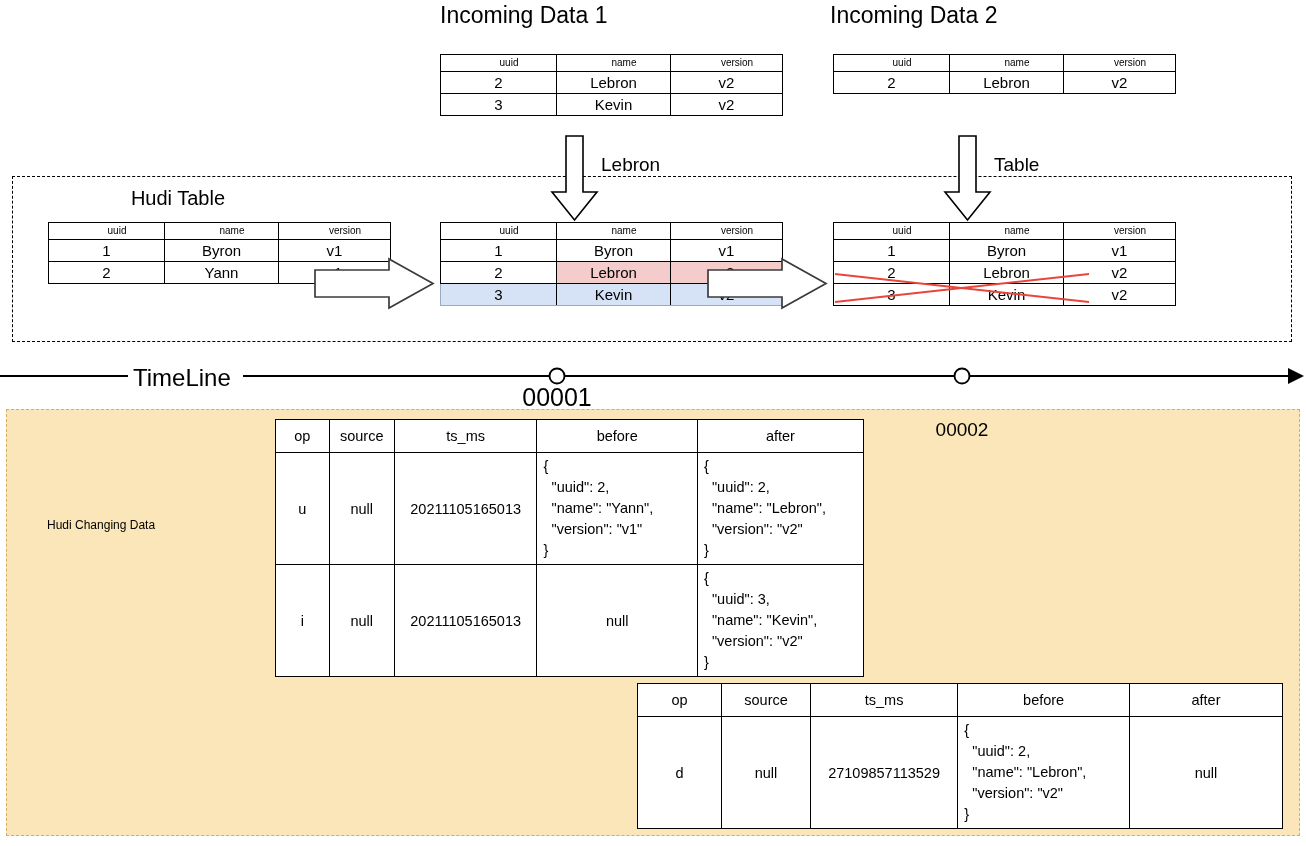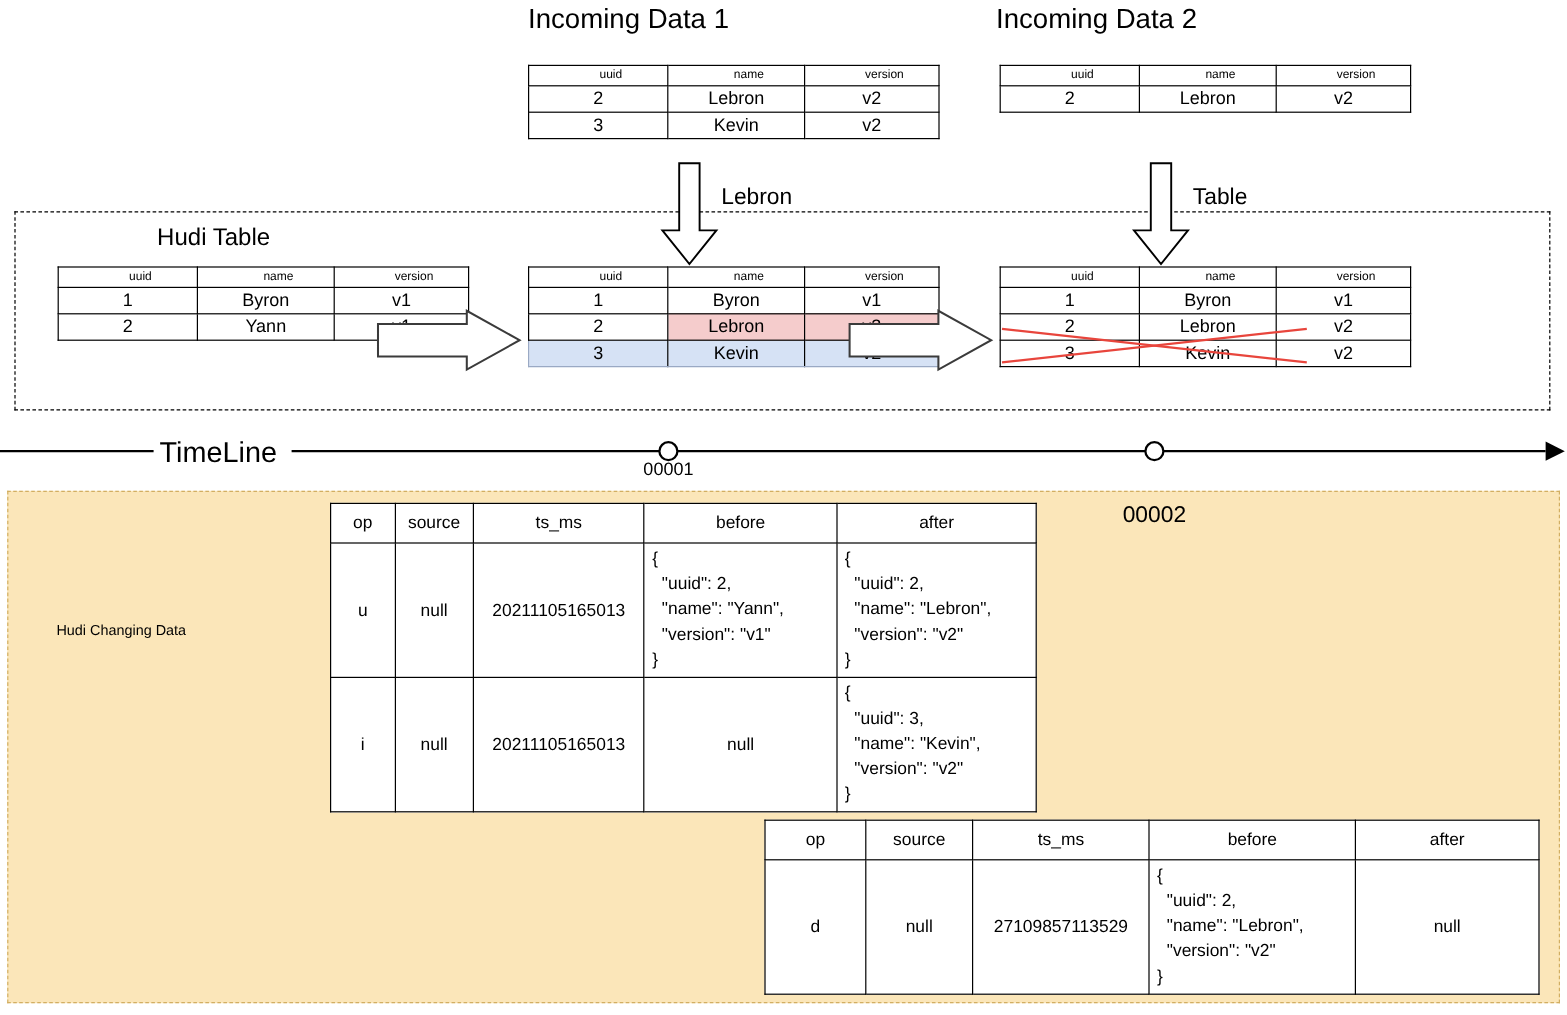--- a/index.html
+++ b/index.html
@@ -180,21 +180,21 @@
 </svg>
 
 <svg class="abs" style="left:0px;top:364px;width:1306px;height:24px;">
   <line x1="0" y1="12" x2="128" y2="12" stroke="#000" stroke-width="1.9"></line>
   <line x1="243" y1="12" x2="1288" y2="12" stroke="#000" stroke-width="1.9"></line>
   <path d="M1288,4 L1304,12 L1288,20 Z" fill="#000"></path>
   <circle cx="557" cy="12" r="7.5" fill="#fff" stroke="#000" stroke-width="1.9"></circle>
   <circle cx="962" cy="12" r="7.5" fill="#fff" stroke="#000" stroke-width="1.9"></circle>
 </svg>
 <div class="abs label" style="left:133px;top:364px;font-size:24px;">TimeLine</div>
-<div class="abs" style="left:497px;top:383px;width:120px;text-align:center;font-size:15px;">00001</div>
+<div class="abs" style="left:497px;top:383px;width:120px;text-align:center;font-size:25px;">00001</div>
 <div class="abs" style="left:902px;top:383px;width:120px;text-align:center;font-size:19px;margin-top:36px;">00002</div>
 
 <table class="cdc abs" style="left:275px;top:419px;width:589px;">
   <tbody>
       <tr>
     <td class="h" style="width:54px">op</td>
     <td class="h" style="width:57px">source</td>
     <td class="h" style="width:140px">ts_ms</td>
     <td class="h" style="width:168px">before</td>
     <td class="h" style="width:170px">after</td>

